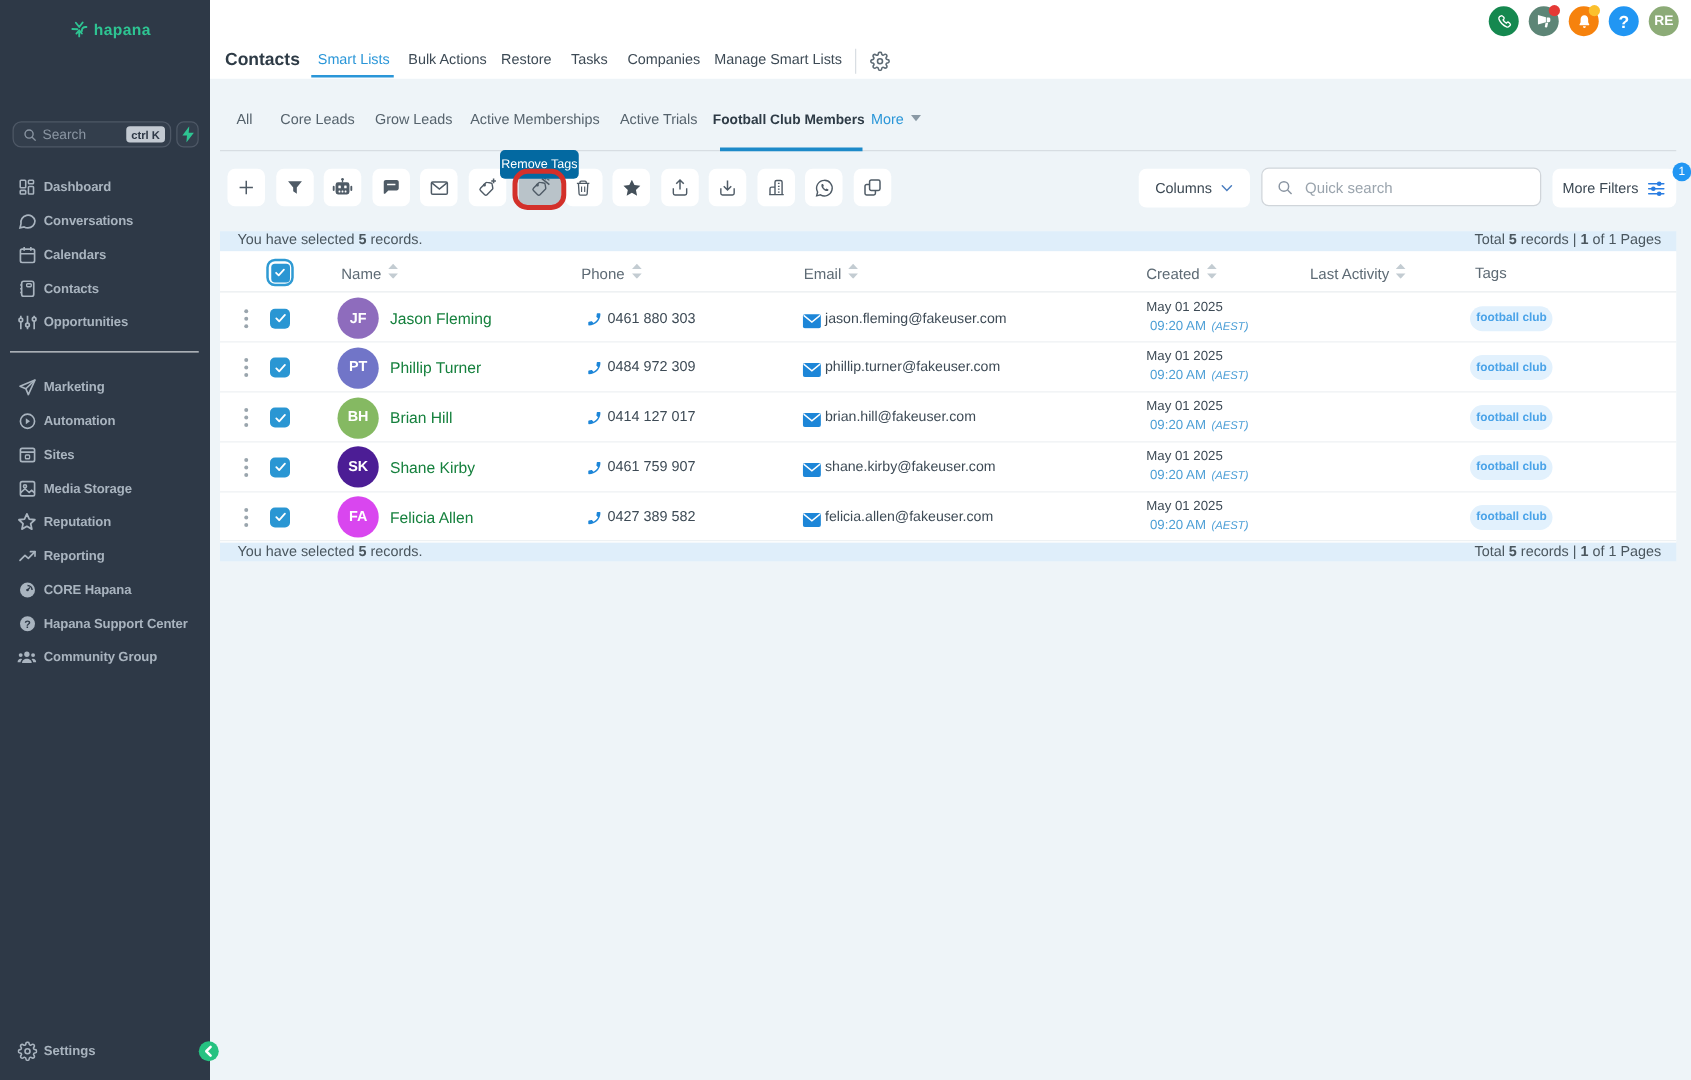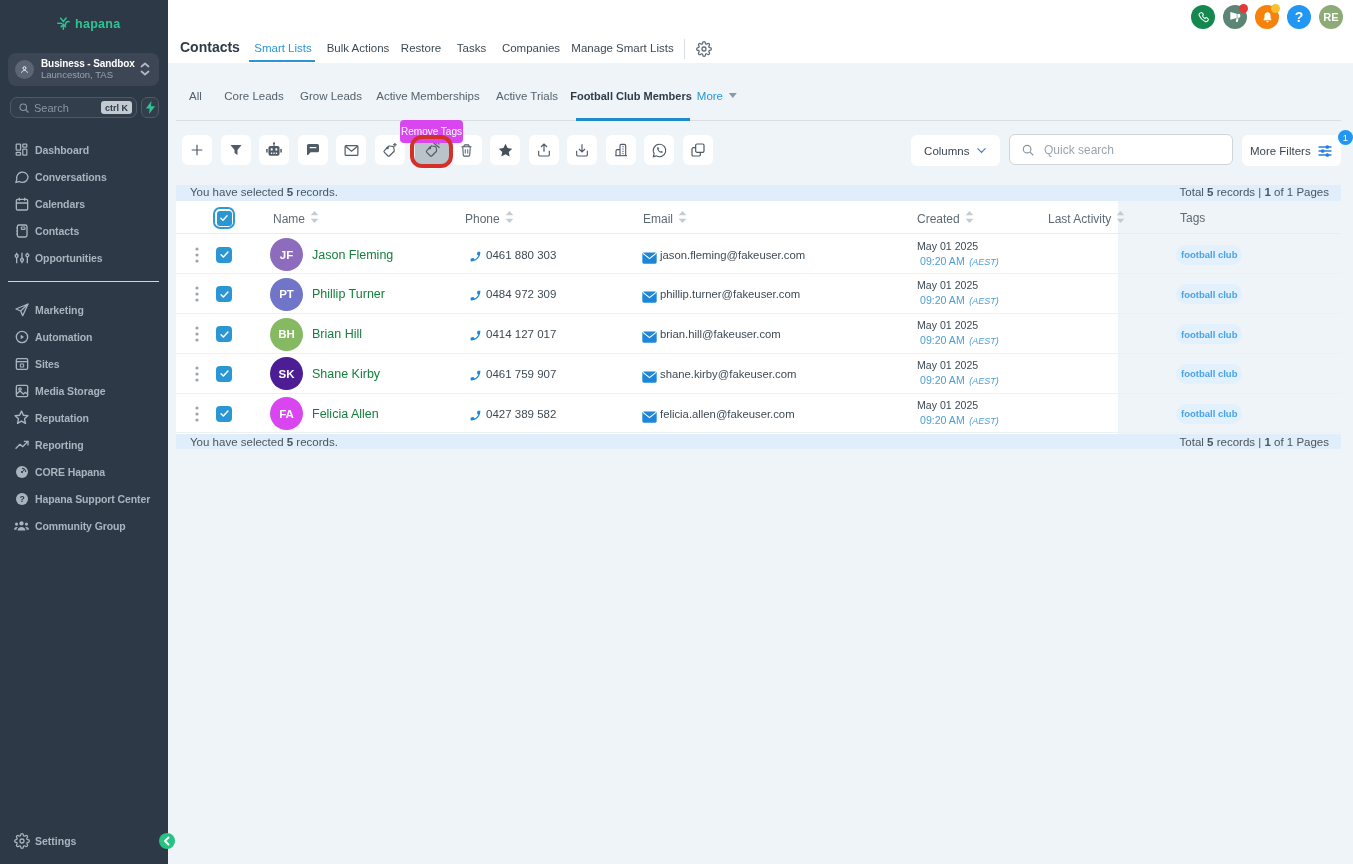--- a/index.html
+++ b/index.html
@@ -41,33 +41,33 @@
 
 .subtab { position:absolute; top:90px; font-size:11.5px; color:#55626c; z-index:1; transform:translateX(-50%); white-space:nowrap; }
 #fcm { color:#2e3b46; font-weight:bold; font-size:11px; }
 #fcm-underline { position:absolute; left:576px; top:118px; width:114px; height:3px; background:#1d8ac9; z-index:2; }
 #subdivider { position:absolute; left:176px; top:120px; width:1165px; border-top:1px solid #d7dde2; z-index:1; }
 
 
 .tbtn { position:absolute; top:135px; width:30px; height:30px; background:#fff; border-radius:6px; display:flex; align-items:center; justify-content:center; color:#4f5b66; z-index:1; }
 #removetag-btn { background:#b9c3c9; }
 #redring { position:absolute; left:410px; top:135px; width:43px; height:33px; border:4.5px solid #d3302a; border-radius:12px; z-index:3; }
-#tooltip { position:absolute; left:400px; top:120px; width:63px; height:23px; background:#d946ef; border-radius:4px; color:#fff; font-size:10px; display:flex; align-items:center; justify-content:center; z-index:2; white-space:nowrap; }
+#tooltip { position:absolute; left:400px; top:120px; width:63px; height:23px; background:#0369a1; border-radius:4px; color:#fff; font-size:10px; display:flex; align-items:center; justify-content:center; z-index:2; white-space:nowrap; }
 #columnsbtn { position:absolute; left:911px; top:135px; width:89px; height:31px; background:#fff; border-radius:6px; display:flex; align-items:center; justify-content:center; font-size:11.5px; color:#3a4752; z-index:1; }
 #qsearch { position:absolute; left:1009px; top:134px; width:224px; height:31px; background:#fff; border:1px solid #d0d5da; border-radius:6px; display:flex; align-items:center; z-index:1; }
 #qsearch .ph { color:#9aa4ad; font-size:12px; margin-left:9px; }
 #morefilters { position:absolute; left:1242px; top:135px; width:99px; height:31px; background:#fff; border-radius:6px; display:flex; align-items:center; justify-content:center; font-size:11.5px; color:#3a4752; z-index:1; }
 #mf-badge { position:absolute; left:1338px; top:130px; width:15px; height:15px; border-radius:50%; background:#2196f3; color:#fff; font-size:9.5px; display:flex; align-items:center; justify-content:center; z-index:2; }
 
 
 #selbar1 { position:absolute; left:176px; top:185px; width:1165px; height:16px; background:#dfeefa; z-index:1; }
 #selbar2 { position:absolute; left:176px; top:433.5px; width:1165px; height:15.5px; background:#dfeefa; z-index:1; }
 .seltext { position:absolute; left:190px; font-size:11.5px; color:#4a565e; }
 .totaltext { position:absolute; font-size:11.5px; color:#4a565e; right:12px; }
-#table { position:absolute; left:176px; top:201px; width:942px; height:232.5px; background:#fff; z-index:1; }
+#table { position:absolute; left:176px; top:201px; width:1165px; height:232.5px; background:#fff; z-index:1; }
 #thead { position:absolute; left:0; top:0; width:1165px; height:33px; border-bottom:1px solid #e9edf0; }
 .hlabel { position:absolute; top:10px; font-size:12px; color:#5d6a74; display:flex; align-items:center; }
 .sorticon { margin-left:5px; }
 .row { position:absolute; left:0; width:1165px; height:39.8px; border-bottom:1px solid #eef1f3; }
 .dots { position:absolute; left:19px; top:12px; }
 .cb { position:absolute; left:40px; top:12px; width:16px; height:16px; background:#2a96d3; border-radius:4px; display:flex; align-items:center; justify-content:center; }
 #headcb { position:absolute; left:37px; top:6px; width:22px; height:22px; border:2px solid #2f9ad3; border-radius:7px; display:flex; align-items:center; justify-content:center; }
 #headcb .cbi { width:15px; height:15px; background:#2a96d3; border-radius:3px; display:flex; align-items:center; justify-content:center; }
 .avatar { position:absolute; left:94px; top:3.5px; width:33px; height:33px; border-radius:50%; color:#fff; font-size:11.5px; font-weight:bold; display:flex; align-items:center; justify-content:center; }
 .nm { position:absolute; left:136px; top:13px; font-size:12.5px; color:#15803d; }
@@ -87,38 +87,20 @@
 <div id="sidebar">
   <div id="logo">
     <svg width="15" height="15" viewBox="0 0 24 24" fill="none" stroke="#2ec492" stroke-width="2.4" stroke-linecap="round" stroke-linejoin="round">
       <path d="M7.5 3.5 L11.8 9 L16.2 3.2"></path>
       <path d="M3 11.5 L9.5 11.8"></path>
       <path d="M21 9 C16.8 8.6 14.8 11 15.2 14.2"></path>
       <path d="M11.8 21 L11.8 14 M8.2 17.3 L11.8 13.2 L15.2 17.3"></path>
     </svg>
     <span class="word">hapana</span>
   </div>
-  <div id="bizbox">
-    <div class="avat">
-      <svg width="11" height="11" viewBox="0 0 24 24" fill="none" stroke="#fff" stroke-width="2">
-        <circle cx="12" cy="9" r="3.2"></circle>
-          <path d="M5.5 19c1.5-3.5 4-5 6.5-5s5 1.5 6.5 5"></path>
-      </svg>
-    </div>
-    <div class="txt">
-      <div class="t1">Business - Sandbox</div>
-      <div class="t2">Launceston, TAS</div>
-    </div>
-    <div class="chev">
-      <svg width="10" height="18" viewBox="0 0 10 18" fill="none" stroke="#aeb8c2" stroke-width="1.8" stroke-linecap="round" stroke-linejoin="round">
-        <path d="M1.5 6.5 L5 3.5 L8.5 6.5"></path>
-          <path d="M1.5 11.5 L5 14.5 L8.5 11.5"></path>
-      </svg>
-    </div>
-  </div>
   <div id="searchbox">
     <svg style="margin-left:7px" width="12" height="12" viewBox="0 0 24 24" fill="none" stroke="#8a95a2" stroke-width="2.2">
         <circle cx="10.5" cy="10.5" r="6.5"></circle>
         <path d="M15.5 15.5 L21 21"></path>
       </svg>
     <span class="ph">Search</span>
     <span class="kbd">ctrl K</span>
   </div>
   <div id="boltbtn">
     <svg width="11" height="13" viewBox="0 0 12 14">

